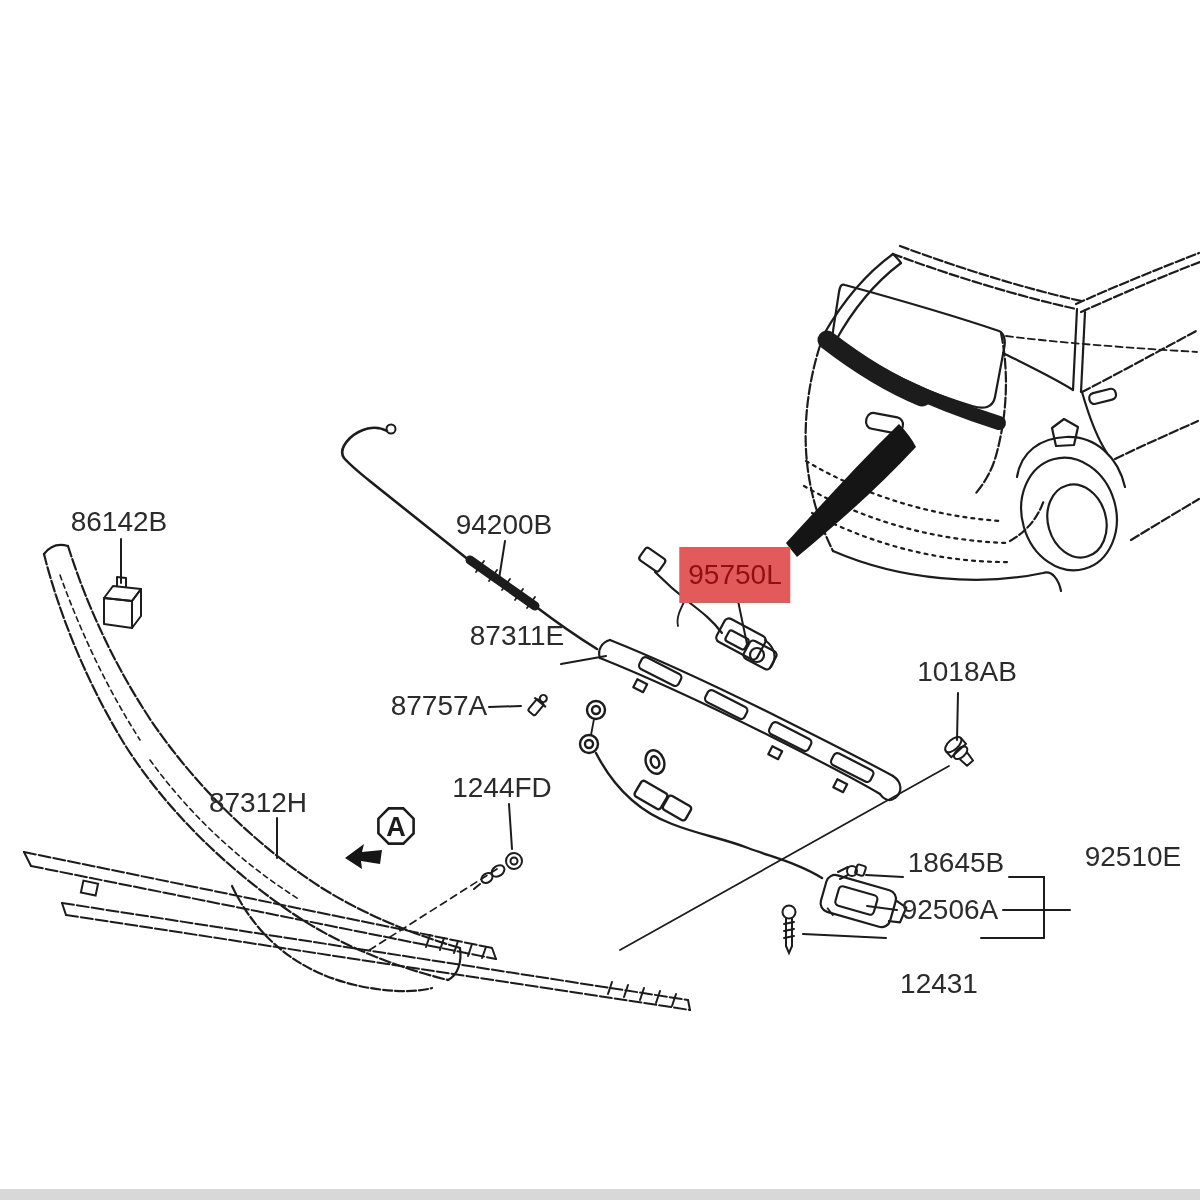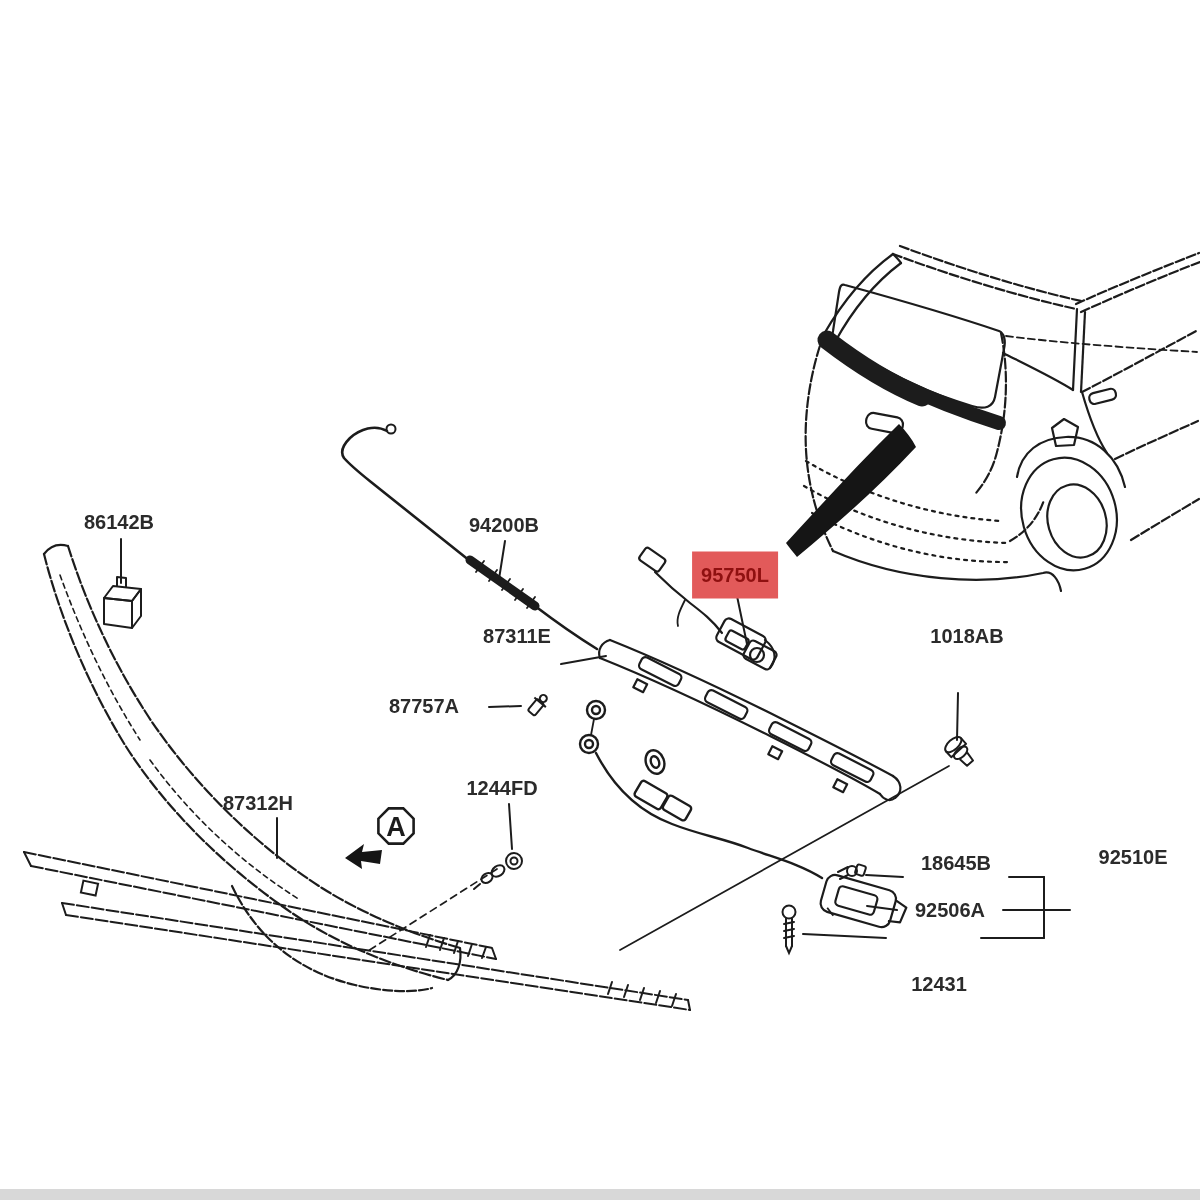--- a/index.html
+++ b/index.html
@@ -1,20 +1,20 @@
 <!DOCTYPE html>
 <html><head>
 <meta charset="utf-8">
 <style>
   html,body{margin:0;padding:0;background:#ffffff;}
   #stage{position:relative;width:1200px;height:1200px;background:#ffffff;overflow:hidden;
          font-family:"Liberation Sans",sans-serif;}
   #lineart{position:absolute;left:0;top:0;}
   .plabel{position:absolute;transform:translate(-50%,-50%);
-          font-family:"Liberation Sans",sans-serif;font-size:20px;font-weight:700;
+          font-family:"Liberation Sans",sans-serif;font-size:28px;font-weight:400;
           color:#2b2b2b;white-space:nowrap;letter-spacing:0;text-align:right;}
   .plabel.highlight{background:#e25a5a;color:#8f1010;padding:12px 9px;}
 </style>
 </head>
 <body>
 
 <div id="stage">
 
 <svg id="lineart" width="1200" height="1200" viewBox="0 0 1200 1200">
 
@@ -213,22 +213,22 @@
     <polygon points="345,858 364,844 362,852 382,850 380,864 361,861 362,869" fill="#151515" stroke="none"></polygon>
   </g>
 
   <rect x="0" y="1189" width="1200" height="11" fill="#d8d8d8" stroke="none"></rect>
 </svg>
 
 <div class="plabel" style="left:119px;top:522px">86142B</div>
 <div class="plabel" style="left:504px;top:525px">94200B</div>
 <div class="plabel highlight" style="left:735px;top:575px">95750L</div>
 <div class="plabel" style="left:517px;top:636px">87311E</div>
-<div class="plabel" style="left:424px;top:706px">87757A</div>
-<div class="plabel" style="left:967px;top:636px">1018AB</div>
+<div class="plabel" style="left:439px;top:706px">87757A</div>
+<div class="plabel" style="left:967px;top:672px">1018AB</div>
 <div class="plabel" style="left:258px;top:803px">87312H</div>
 <div class="plabel" style="left:502px;top:788px">1244FD</div>
 <div class="plabel" style="left:956px;top:863px">18645B</div>
 <div class="plabel" style="left:950px;top:910px">92506A</div>
 <div class="plabel" style="left:939px;top:984px">12431</div>
 <div class="plabel" style="left:1133px;top:857px">92510E</div>
 
 </div>
 
 </body></html>

